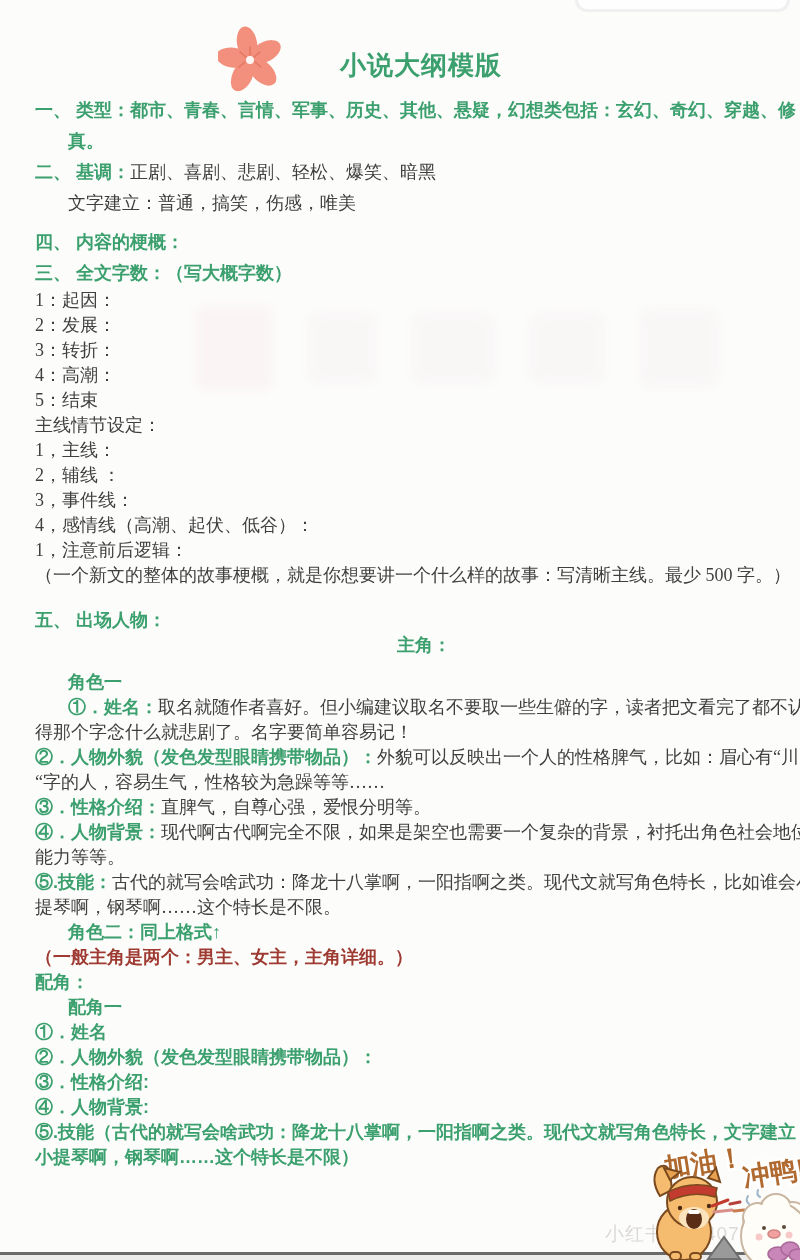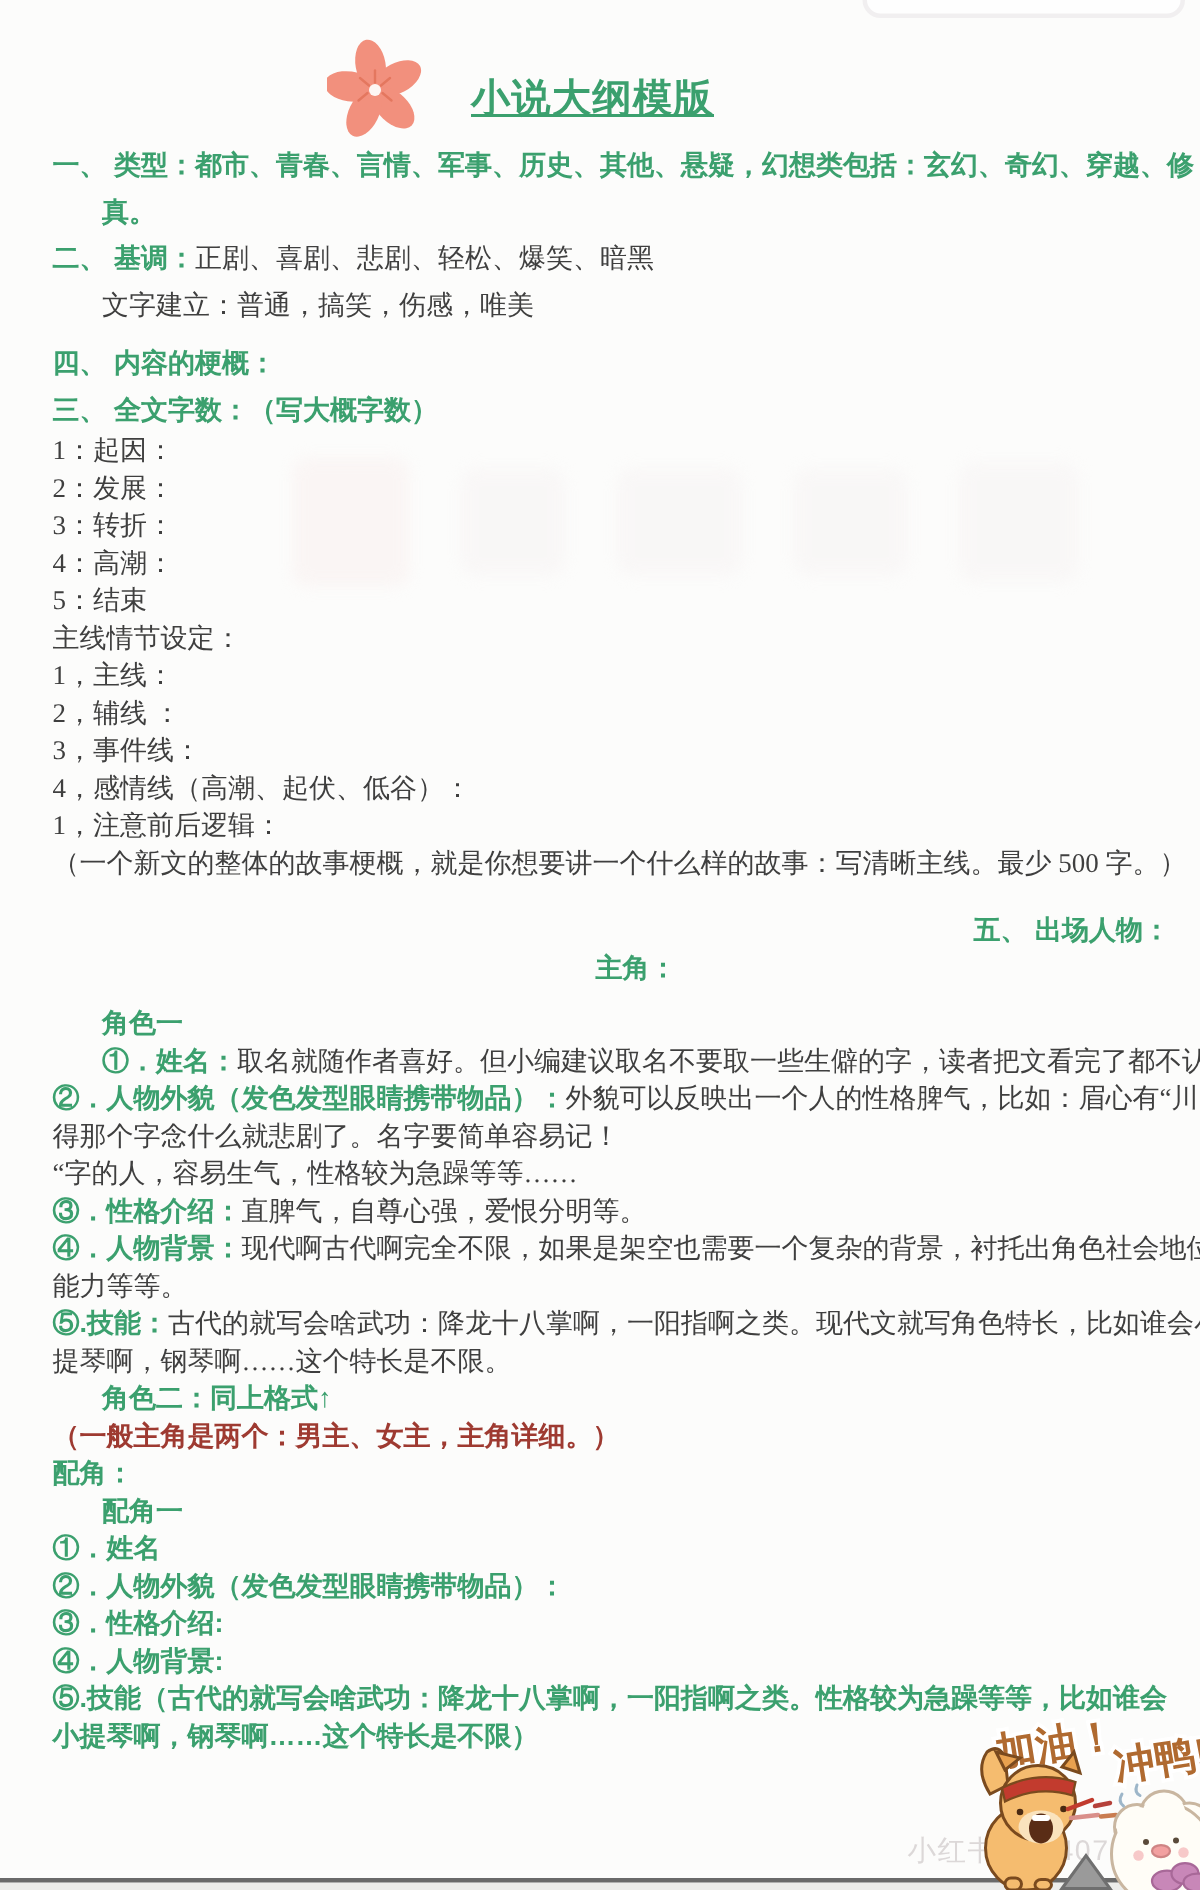--- a/index.html
+++ b/index.html
@@ -10,22 +10,22 @@
   *{margin:0;padding:0;box-sizing:border-box;}
   body{font-family:"Liberation Sans",sans-serif;}
   .page{position:relative;width:800px;height:1260px;background:var(--page-bg);overflow:hidden;}
 
   
   .tr-artifact{position:absolute;left:575px;top:-16px;width:215px;height:28px;
     border:3px solid #f1eff0;border-radius:12px;background:#fefefe;}
 
   
   .flower{position:absolute;left:218px;top:24px;}
-  .page-title{position:absolute;left:314px;top:48px;font-size:26px;font-weight:700;
-    color:var(--green);letter-spacing:1px;font-family:"Liberation Sans",sans-serif;text-decoration:underline;}
+  .page-title{position:absolute;left:340px;top:48px;font-size:26px;font-weight:700;
+    color:var(--green);letter-spacing:1px;font-family:"Liberation Sans",sans-serif;}
 
   
   .doc{position:absolute;left:35px;top:98px;width:745px;}
   .line{line-height:25px;font-size:18px;white-space:pre;}
   .g{color:var(--green);font-weight:700;font-family:"Liberation Sans",sans-serif;}
   .d{color:var(--dark);font-weight:400;font-family:Liberation Serif, serif;}
   .r{color:var(--red);font-weight:700;font-family:"Liberation Sans",sans-serif;}
 
   
   .center-wm{position:absolute;left:195px;top:295px;width:560px;height:105px;
@@ -96,41 +96,41 @@
       <div class="line"><span class="d">3：转折：</span></div>
       <div class="line"><span class="d">4：高潮：</span></div>
       <div class="line"><span class="d">5：结束</span></div>
       <div class="line"><span class="d">主线情节设定：</span></div>
       <div class="line"><span class="d">1，主线：</span></div>
       <div class="line"><span class="d">2，辅线 ：</span></div>
       <div class="line"><span class="d">3，事件线：</span></div>
       <div class="line"><span class="d">4，感情线（高潮、起伏、低谷）：</span></div>
       <div class="line"><span class="d">1，注意前后逻辑：</span></div>
       <div class="line"><span class="d">（一个新文的整体的故事梗概，就是你想要讲一个什么样的故事：写清晰主线。最少 500 字。）</span></div>
-      <div class="line" style="margin-top: 20px; text-align: right;"><span class="g">五、 出场人物：</span></div>
+      <div class="line" style="margin-top: 20px;"><span class="g">五、 出场人物：</span></div>
       <div class="line" style="padding-left: 33px; text-align: center;"><span class="g">主角：</span></div>
       <div class="line" style="padding-left: 33px; margin-top: 12px;"><span class="g">角色一</span></div>
       <div class="line" style="padding-left: 33px;"><span class="g">①．姓名：</span><span class="d">取名就随作者喜好。但小编建议取名不要取一些生僻的字，读者把文看完了都不认</span></div>
+      <div class="line"><span class="d">得那个字念什么就悲剧了。名字要简单容易记！</span></div>
       <div class="line"><span class="g">②．人物外貌（发色发型眼睛携带物品）：</span><span class="d">外貌可以反映出一个人的性格脾气，比如：眉心有“川</span></div>
-      <div class="line"><span class="d">得那个字念什么就悲剧了。名字要简单容易记！</span></div>
       <div class="line"><span class="d">“字的人，容易生气，性格较为急躁等等……</span></div>
       <div class="line"><span class="g">③．性格介绍：</span><span class="d">直脾气，自尊心强，爱恨分明等。</span></div>
       <div class="line"><span class="g">④．人物背景：</span><span class="d">现代啊古代啊完全不限，如果是架空也需要一个复杂的背景，衬托出角色社会地位，</span></div>
       <div class="line"><span class="d">能力等等。</span></div>
       <div class="line"><span class="g">⑤.技能：</span><span class="d">古代的就写会啥武功：降龙十八掌啊，一阳指啊之类。现代文就写角色特长，比如谁会小</span></div>
       <div class="line"><span class="d">提琴啊，钢琴啊……这个特长是不限。</span></div>
       <div class="line" style="padding-left: 33px;"><span class="g">角色二：同上格式↑</span></div>
       <div class="line"><span class="r">（一般主角是两个：男主、女主，主角详细。）</span></div>
       <div class="line"><span class="g">配角：</span></div>
       <div class="line" style="padding-left: 33px;"><span class="g">配角一</span></div>
       <div class="line"><span class="g">①．姓名</span></div>
       <div class="line"><span class="g">②．人物外貌（发色发型眼睛携带物品）：</span></div>
       <div class="line"><span class="g">③．性格介绍:</span></div>
       <div class="line"><span class="g">④．人物背景:</span></div>
-      <div class="line"><span class="g">⑤.技能（古代的就写会啥武功：降龙十八掌啊，一阳指啊之类。性格较为急躁等等，比如谁会</span></div>
+      <div class="line"><span class="g">⑤.技能（古代的就写会啥武功：降龙十八掌啊，一阳指啊之类。现代文就写角色特长，文字建立</span></div>
       <div class="line"><span class="g">小提琴啊，钢琴啊……这个特长是不限）</span></div>
     </main>
 
   <div class="bottom-wm">小红书号：40737555</div>
 
   <svg class="sticker" width="188" height="122" viewBox="0 0 188 122">
 
     <g transform="rotate(-9 90 28)">
       <text x="52" y="34" font-size="27" font-weight="bold" fill="currentColor" stroke="#ffffff" stroke-width="5" paint-order="stroke" font-family="Liberation Sans, sans-serif">加油！</text>
     </g>

